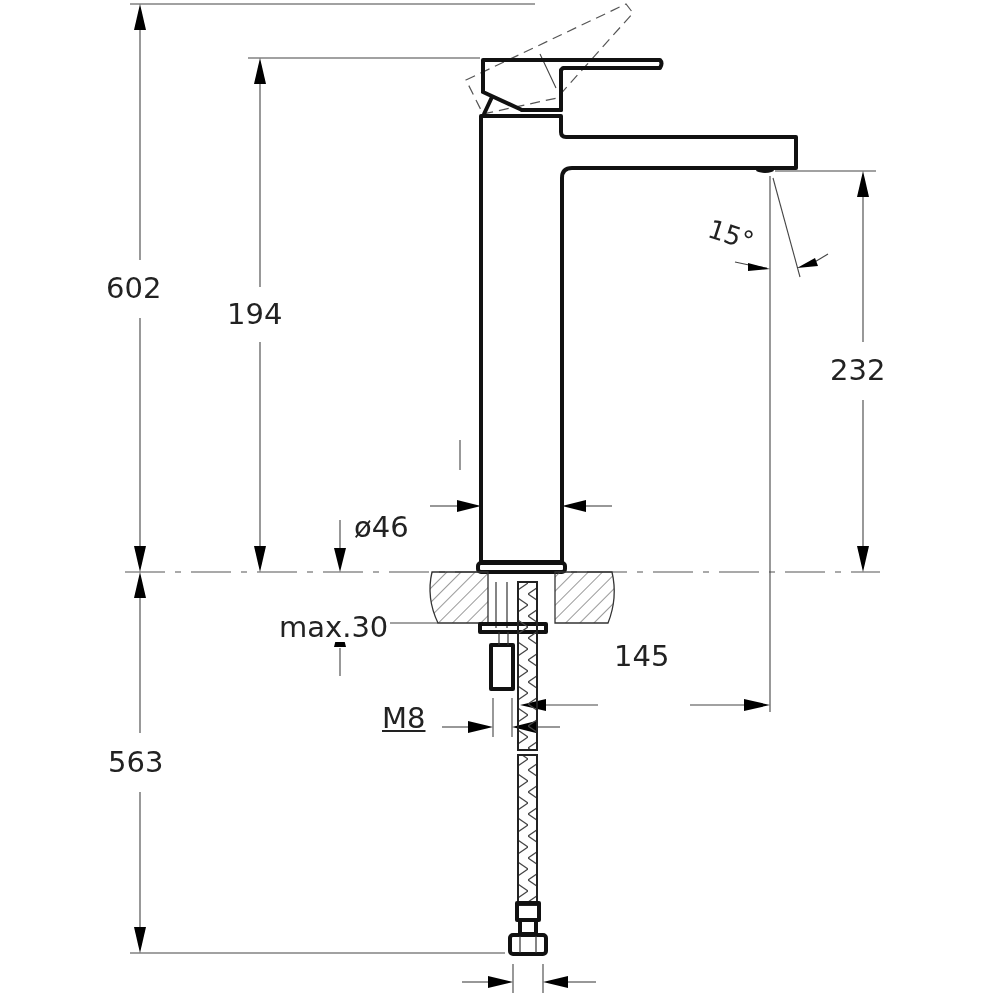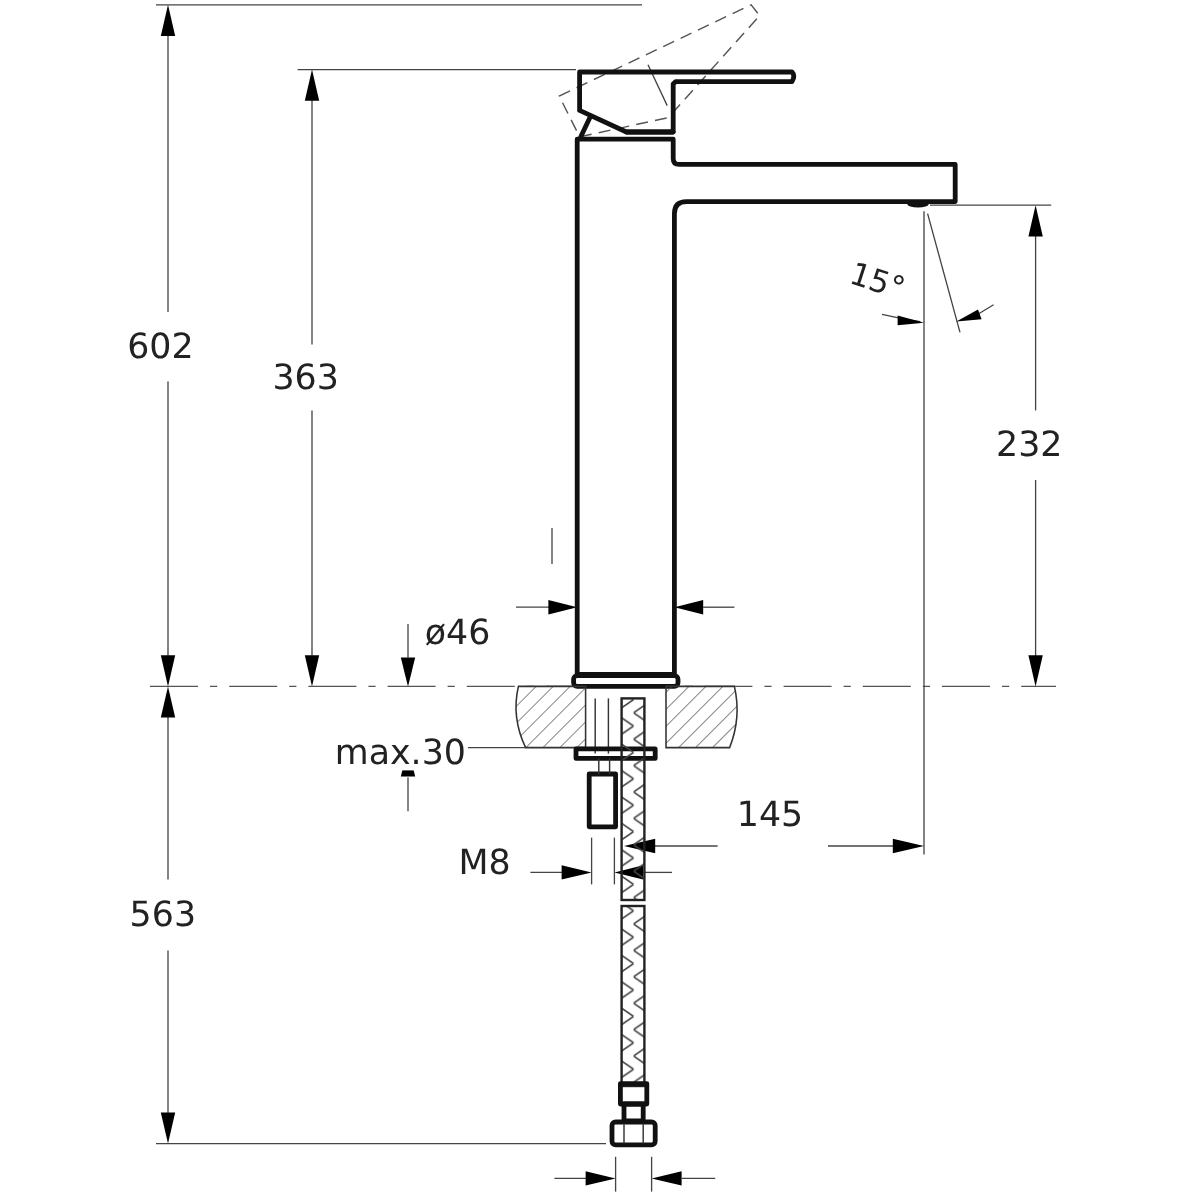--- a/index.html
+++ b/index.html
@@ -154,20 +154,20 @@
     <rect class="hose-fill" x="518" y="755" width="19" height="150"></rect>
     <rect class="outline" x="517" y="903" width="22" height="17" stroke-width="2.5"></rect>
     <rect class="outline" x="520" y="920" width="16" height="14" stroke-width="2"></rect>
     <rect class="outline" x="510" y="935" width="36" height="19" rx="3" stroke-width="2.5"></rect>
     <line class="thin" x1="520" y1="936" x2="520" y2="953" stroke-width="2"></line>
     <line class="thin" x1="536" y1="936" x2="536" y2="953" stroke-width="2"></line>
   </g>
 </svg>
 
 <div class="dim-label" style="left:104px; top:274px;">602</div>
-<div class="dim-label" style="left:225px; top:300px;">363</div>
+<div class="dim-label" style="left:225px; top:300px;">194</div>
 <div class="dim-label" style="left:828px; top:356px;">232</div>
 <div class="dim-label" style="left:706px; top:222px; transform: rotate(18deg); font-size:26px; background:transparent;">15°</div>
 <div class="dim-label" style="left:352px; top:481px;margin-top:32px;">ø46</div>
 <div class="dim-label" style="left:277px; top:613px;">max.30</div>
-<div class="dim-label" style="left:612px; top:664px;">145</div>
-<div class="dim-label" style="left:380px; top:704px;">M8</div>
+<div class="dim-label" style="left:612px; top:642px;">145</div>
+<div class="dim-label" style="left:380px; top:704px;text-decoration:underline;">M8</div>
 <div class="dim-label" style="left:106px; top:748px;">563</div>
 
 </body></html>

